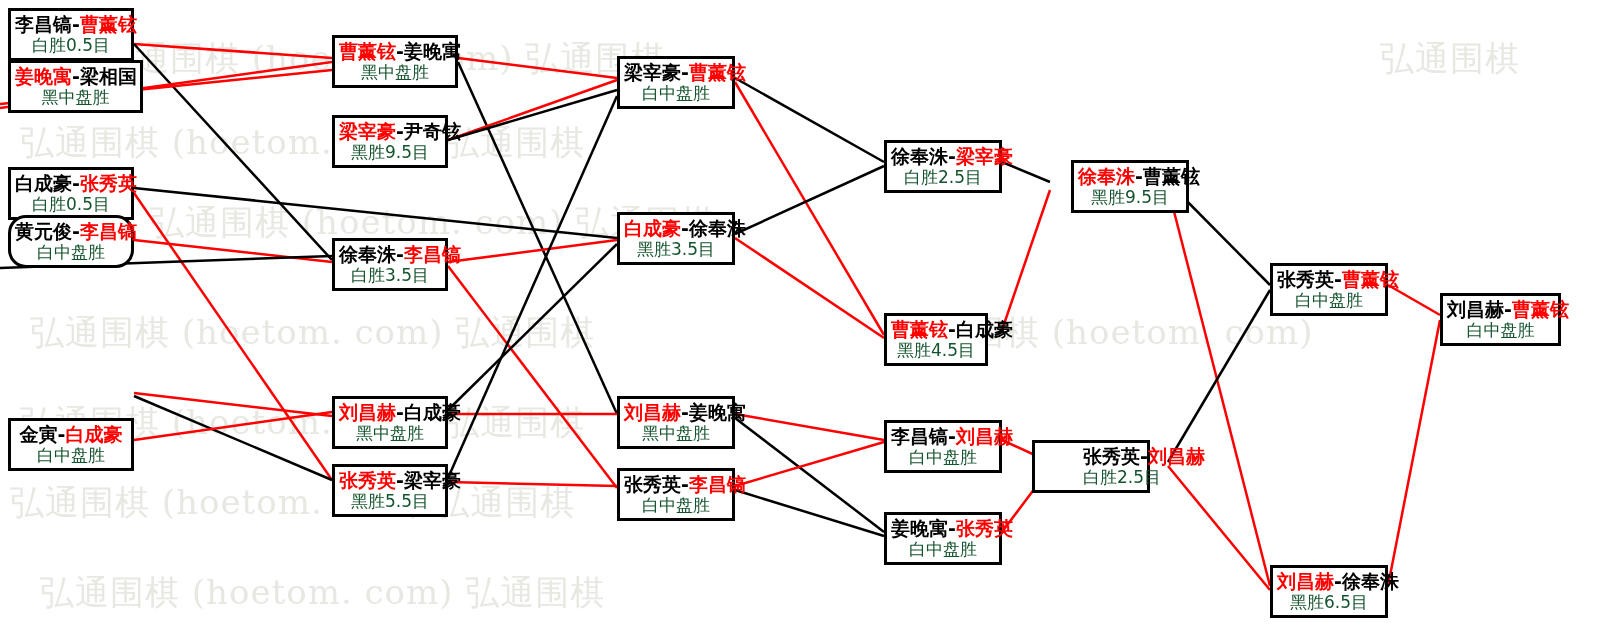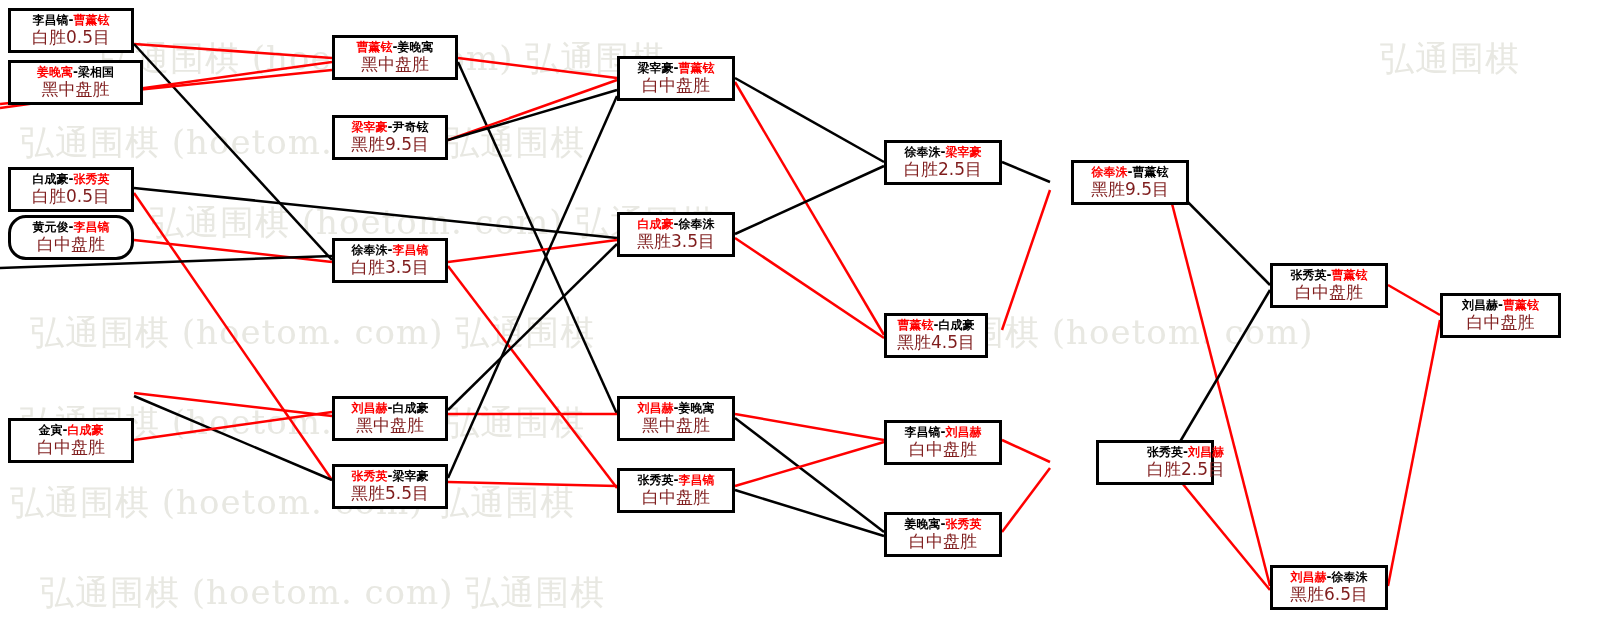--- a/index.html
+++ b/index.html
@@ -46,30 +46,30 @@
   .match {
     position: absolute;
     box-sizing: border-box;
     background: #ffffff;
     border: 3px solid #000000;
     text-align: center;
     padding: 2px 4px 3px 4px;
     line-height: 1.18;
   }
   .players {
-    font-size: 12px;
+    font-size: 19px;
     font-weight: bold;
     white-space: nowrap;
     color: #000000;
   }
   .players .w { color: #ff0000; }
   .players .sep { color: #000000; }
   .result {
     font-size: 17px;
-    color: #7f1d1d;
+    color: #14532d;
     white-space: nowrap;
   }
 </style>
 </head>
 <body>
 
 <div id="board">
 
   <div id="watermark-layer">
       <div class="wm" style="left: 100px; top: 36px;">弘通围棋 (hoetom. com)   弘通围棋</div>
@@ -195,21 +195,21 @@
         <div class="result">白中盘胜</div>
       </div>
       <div class="match" style="left: 884px; top: 512px; width: 118px;">
         <div class="players"><span>姜晚寓</span><span class="sep">-</span><span class="w">张秀英</span></div>
         <div class="result">白中盘胜</div>
       </div>
       <div class="match" style="left: 1050px; top: 160px; width: 118px; margin-left: 21px;">
         <div class="players"><span class="w">徐奉洙</span><span class="sep">-</span><span>曹薰铉</span></div>
         <div class="result">黑胜9.5目</div>
       </div>
-      <div class="match" style="left: 1096px; top: 440px; width: 118px; padding-left: 48px;">
+      <div class="match" style="left: 1032px; top: 440px; width: 118px; padding-left: 48px;">
         <div class="players"><span>张秀英</span><span class="sep">-</span><span class="w">刘昌赫</span></div>
         <div class="result">白胜2.5目</div>
       </div>
       <div class="match" style="left: 1270px; top: 263px; width: 118px;">
         <div class="players"><span>张秀英</span><span class="sep">-</span><span class="w">曹薰铉</span></div>
         <div class="result">白中盘胜</div>
       </div>
       <div class="match" style="left: 1270px; top: 565px; width: 118px;">
         <div class="players"><span class="w">刘昌赫</span><span class="sep">-</span><span>徐奉洙</span></div>
         <div class="result">黑胜6.5目</div>

